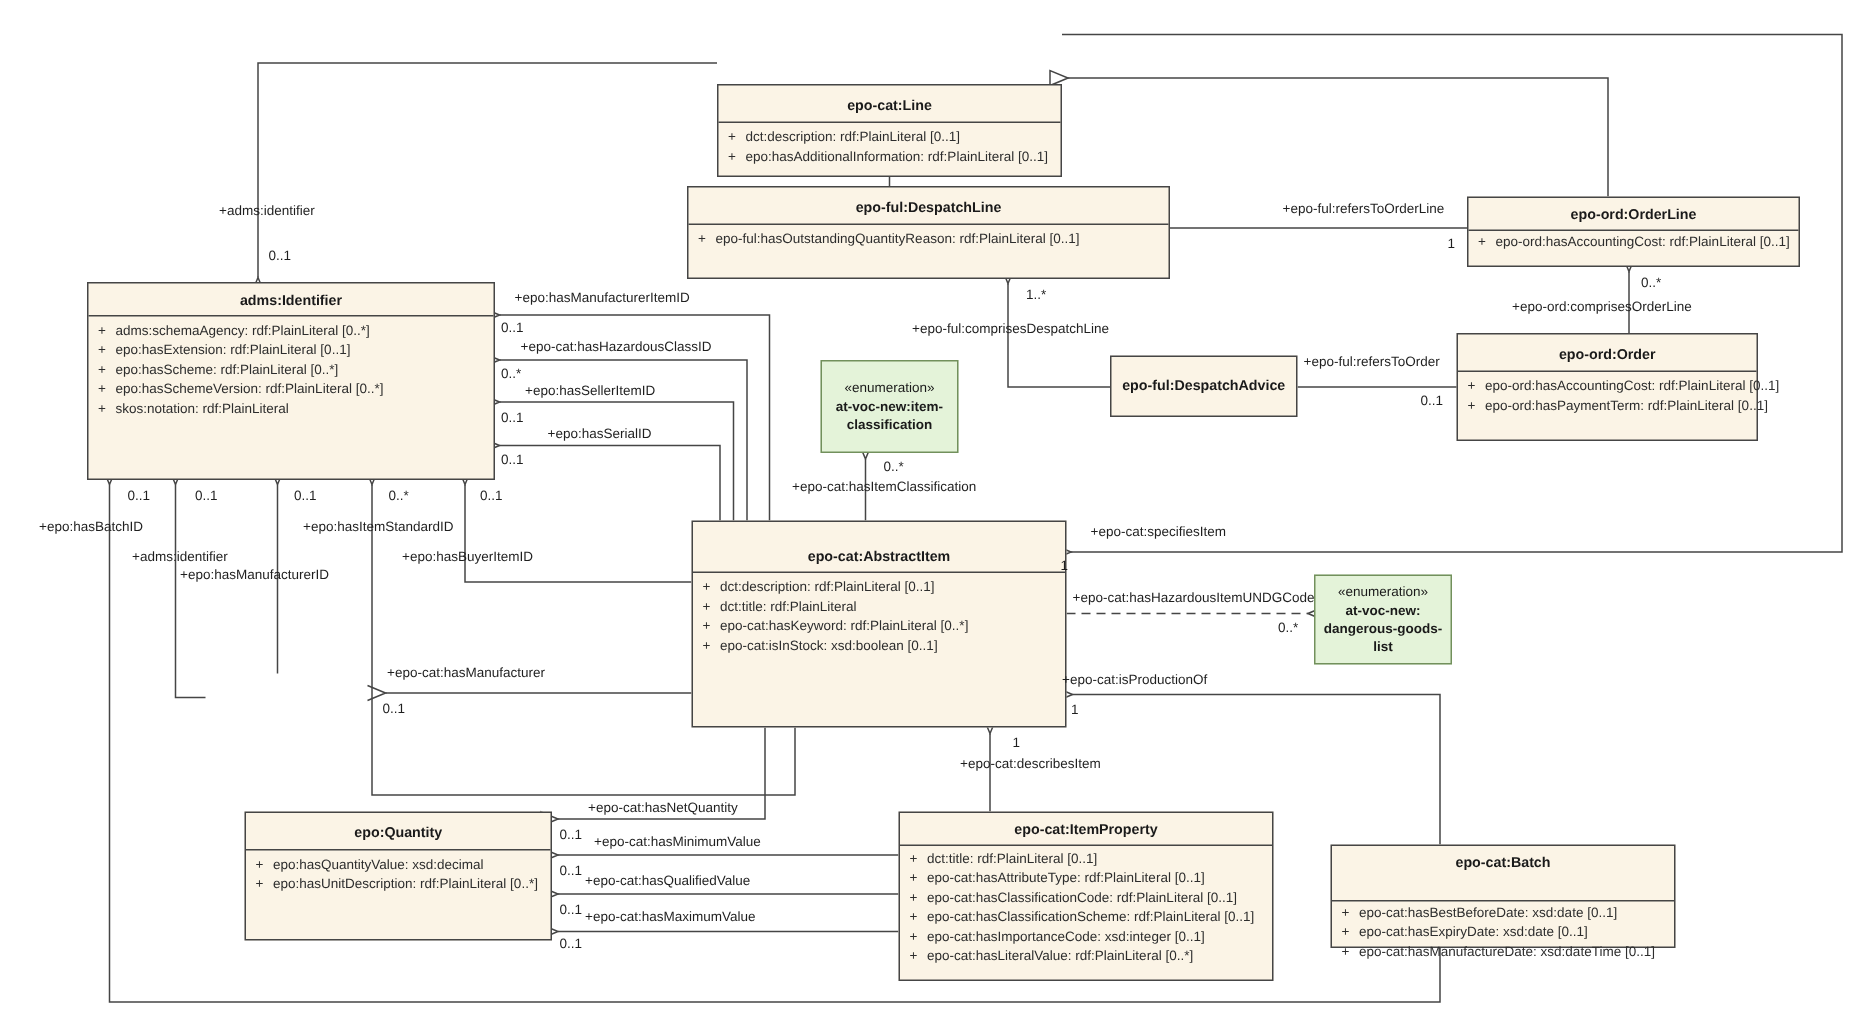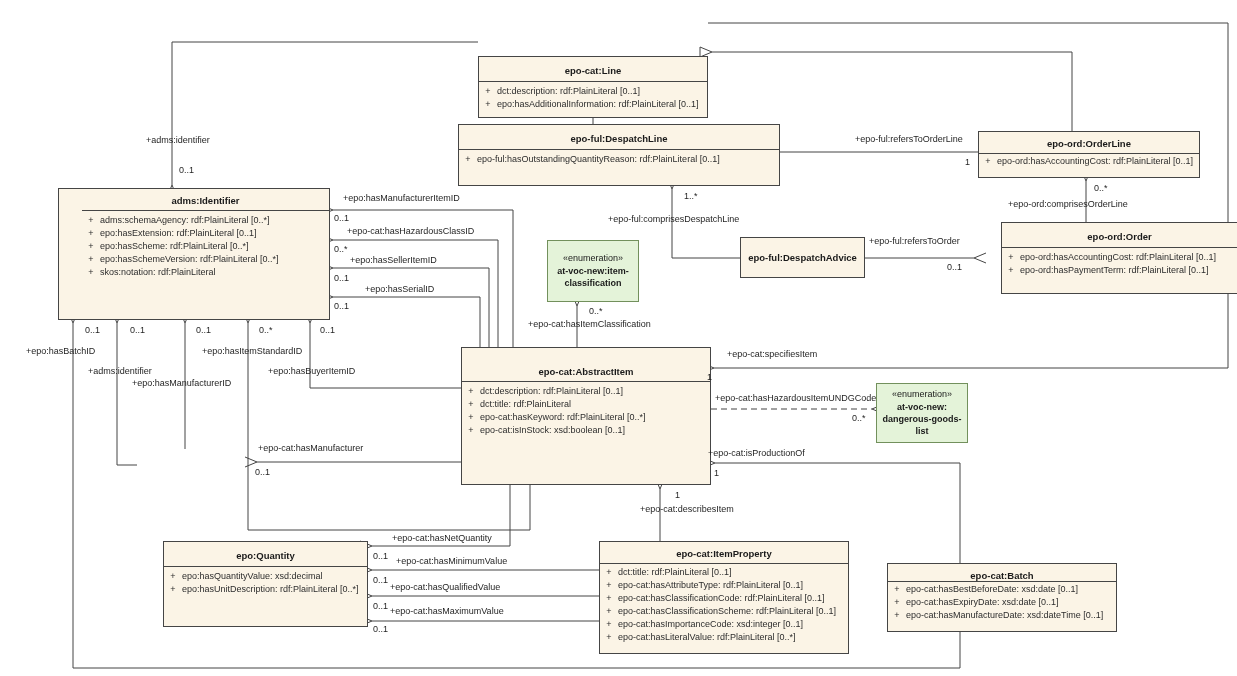--- a/index.html
+++ b/index.html
@@ -109,35 +109,35 @@
   <div class="cls" style="left:978px;top:131px;width:222px;height:47px;">
     <div class="hdr" style="padding-top:6px;padding-bottom:4px;">epo-ord:OrderLine</div>
     <div class="attrs" style="padding-top:1px;">
       <div class="row">
           <span class="p">+</span>
           <span class="t">epo-ord:hasAccountingCost: rdf:PlainLiteral [0..1]</span>
         </div>
     </div>
   </div>
 
-  <div class="cls" style="left:1001px;top:222px;width:237px;height:72px;">
+  <div class="cls" style="left:971px;top:222px;width:201px;height:72px;">
     <div class="hdr">epo-ord:Order</div>
     <div class="attrs">
       <div class="row">
           <span class="p">+</span>
           <span class="t">epo-ord:hasAccountingCost: rdf:PlainLiteral [0..1]</span>
         </div>
       <div class="row">
           <span class="p">+</span>
           <span class="t">epo-ord:hasPaymentTerm: rdf:PlainLiteral [0..1]</span>
         </div>
     </div>
   </div>
 
-  <div class="cls" style="left:58px;top:188px;width:272px;height:132px;padding-left:23px;">
+  <div class="cls" style="left:58px;top:188px;width:272px;height:132px;">
     <div class="hdr" style="padding-top:6px;padding-bottom:4px;">adms:Identifier</div>
     <div class="attrs">
       <div class="row">
           <span class="p">+</span>
           <span class="t">adms:schemaAgency: rdf:PlainLiteral [0..*]</span>
         </div>
       <div class="row">
           <span class="p">+</span>
           <span class="t">epo:hasExtension: rdf:PlainLiteral [0..1]</span>
         </div>
@@ -221,21 +221,21 @@
           <span class="t">epo-cat:hasImportanceCode: xsd:integer [0..1]</span>
         </div>
       <div class="row">
           <span class="p">+</span>
           <span class="t">epo-cat:hasLiteralValue: rdf:PlainLiteral [0..*]</span>
         </div>
     </div>
   </div>
 
   <div class="cls" style="left:887px;top:563px;width:230px;height:69px;">
-    <div class="hdr" style="padding-top:6px;padding-bottom:0;">epo-cat:Batch</div>
+    <div class="hdr" style="padding-top:6px;padding-bottom:19px;">epo-cat:Batch</div>
     <div class="attrs" style="padding-top:1px;">
       <div class="row">
           <span class="p">+</span>
           <span class="t">epo-cat:hasBestBeforeDate: xsd:date [0..1]</span>
         </div>
       <div class="row">
           <span class="p">+</span>
           <span class="t">epo-cat:hasExpiryDate: xsd:date [0..1]</span>
         </div>
       <div class="row">
@@ -255,21 +255,21 @@
     <div class="nm"><span>at-voc-new:</span><br><span>dangerous-goods-list</span></div>
   </div>
 
   <div class="lbl" style="left:146px;top:135px;">+adms:identifier</div>
   <div class="lbl" style="left:343px;top:193px;">+epo:hasManufacturerItemID</div>
   <div class="lbl" style="left:347px;top:226px;">+epo-cat:hasHazardousClassID</div>
   <div class="lbl" style="left:350px;top:255px;">+epo:hasSellerItemID</div>
   <div class="lbl" style="left:365px;top:284px;">+epo:hasSerialID</div>
   <div class="lbl" style="left:26px;top:346px;">+epo:hasBatchID</div>
   <div class="lbl" style="left:88px;top:366px;">+adms:identifier</div>
-  <div class="lbl" style="left:132px;top:378px;">+epo:hasManufacturerID</div>
+  <div class="lbl" style="left:120px;top:378px;">+epo:hasManufacturerID</div>
   <div class="lbl" style="left:202px;top:346px;">+epo:hasItemStandardID</div>
   <div class="lbl" style="left:268px;top:366px;">+epo:hasBuyerItemID</div>
   <div class="lbl" style="left:855px;top:134px;">+epo-ful:refersToOrderLine</div>
   <div class="lbl" style="left:1008px;top:199px;">+epo-ord:comprisesOrderLine</div>
   <div class="lbl" style="left:608px;top:214px;">+epo-ful:comprisesDespatchLine</div>
   <div class="lbl" style="left:869px;top:236px;">+epo-ful:refersToOrder</div>
   <div class="lbl" style="left:528px;top:319px;">+epo-cat:hasItemClassification</div>
   <div class="lbl" style="left:727px;top:349px;">+epo-cat:specifiesItem</div>
   <div class="lbl" style="left:715px;top:393px;">+epo-cat:hasHazardousItemUNDGCode</div>
   <div class="lbl" style="left:708px;top:448px;">+epo-cat:isProductionOf</div>

